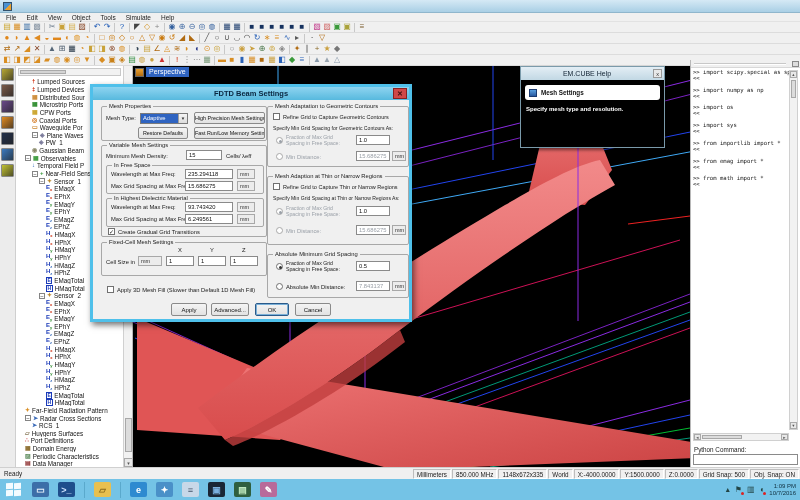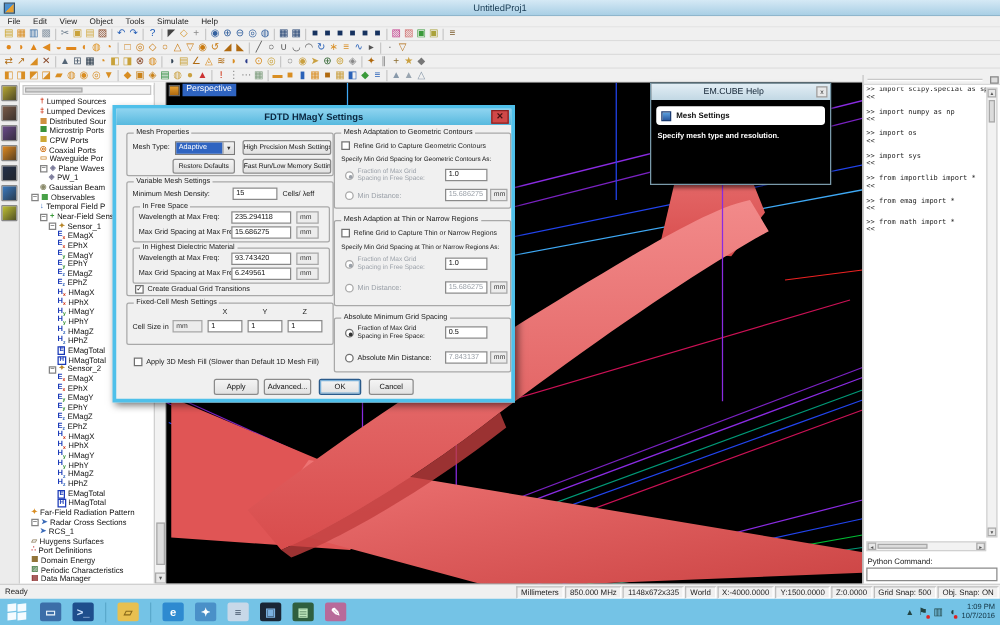--- a/index.html
+++ b/index.html
@@ -130,21 +130,20 @@
     font-size:4.5px; line-height:9px; text-align:center; color:#333; }
   .hdr { position:absolute; font-size:5.8px; color:#1a1a1a; }
 </style>
 </head>
 <body>
 
 <div id="screen">
 
   <div id="titlebar">
     <div id="appicon"></div>
-    <div id="wintitle">UntitledProj1</div>
   </div>
 
   <div id="menubar">
       <div class="menu-item">File</div>
       <div class="menu-item">Edit</div>
       <div class="menu-item">View</div>
       <div class="menu-item">Object</div>
       <div class="menu-item">Tools</div>
       <div class="menu-item">Simulate</div>
       <div class="menu-item">Help</div>
@@ -692,21 +691,21 @@
           <div class="trayico">◖<div class="traydot"></div></div>
         </div>
       <div id="clock">
         <div>1:09 PM</div>
         <div>10/7/2016</div>
       </div>
     </div>
   </div>
 
   <div id="dialog">
-    <div id="dlg-title">FDTD HMagY Settings</div>
+    <div id="dlg-title">FDTD Beam Settings</div>
     <div id="dlg-close">✕</div>
 
     <div class="grp" style="left:8px;top:19px;width:166px;height:35px">
       <div class="gt">Mesh Properties</div>
       <div class="lbl" style="left:4px;top:8px">Mesh Type:</div>
       <div class="combo" style="left:38px;top:6px;width:48px">
         <div class="combo-val">Adaptive</div>
         <div class="combo-btn">▼</div>
       </div>
       <div class="btn" style="left:92px;top:5px;width:71px;height:12px;line-height:11px">High Precision Mesh Settings</div>

